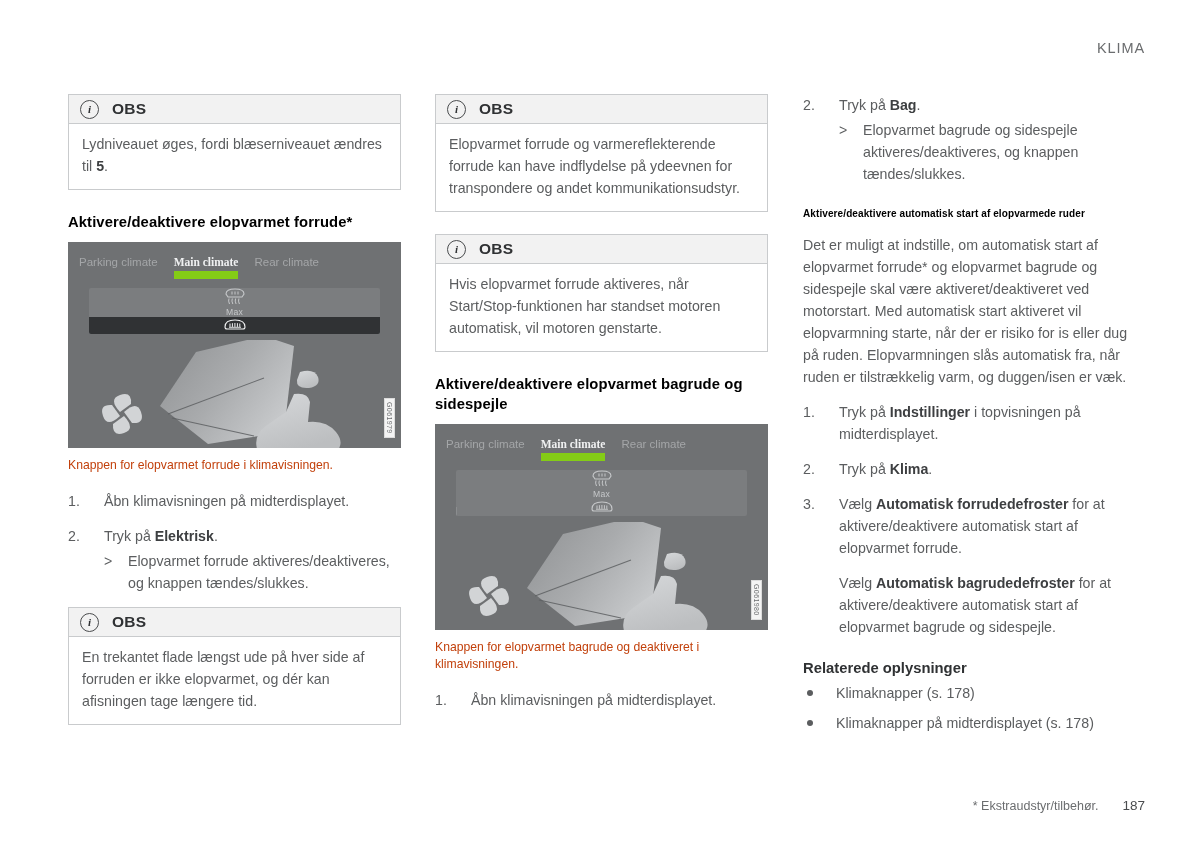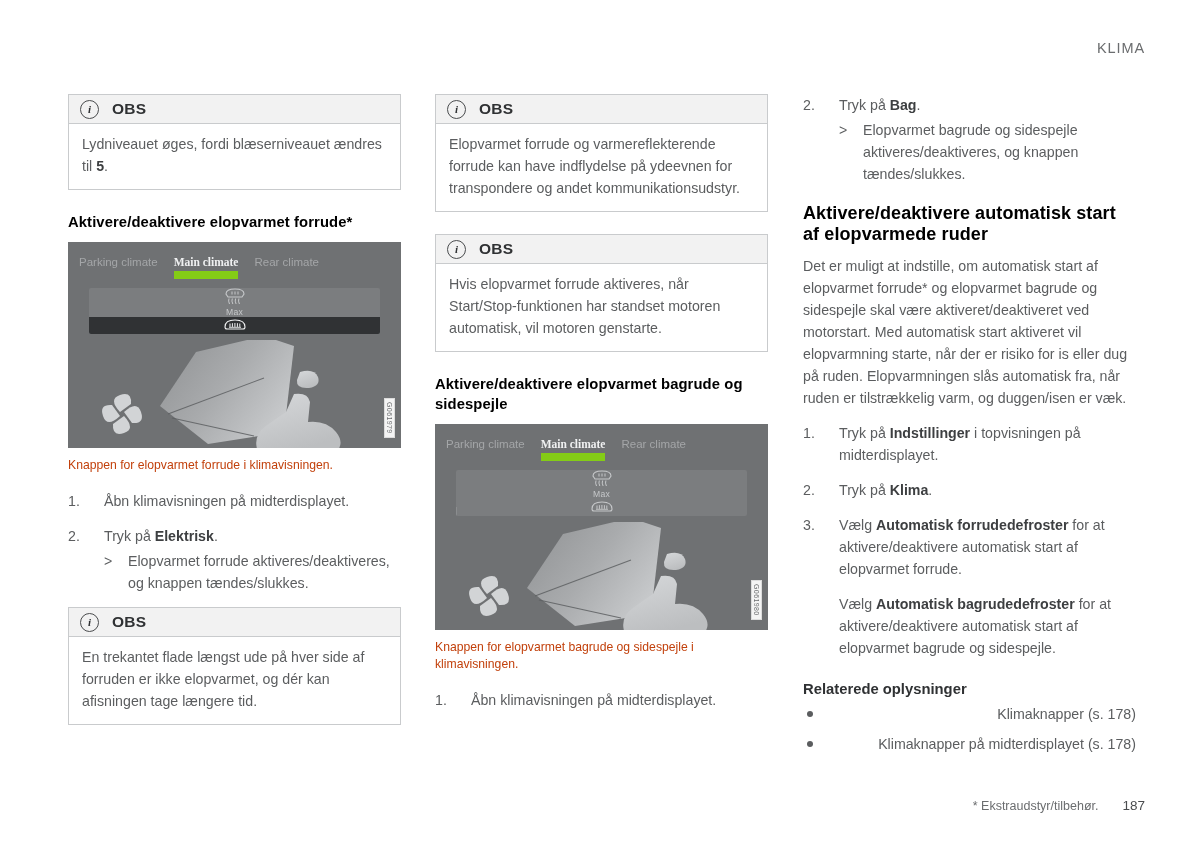--- a/index.html
+++ b/index.html
@@ -158,21 +158,20 @@
   
   h3.rel{
     font-size:14.8px;font-weight:bold;color:#2f3133;
     margin:22px 0 6px 0;
   }
   ul.rel{margin:0;padding:0;list-style:none;}
   ul.rel li{
     position:relative;padding-left:33px;
     font-size:14.2px;line-height:22px;color:#5b5d5f;
     margin-bottom:8px;
-    text-align:right;
   }
   ul.rel li .dot{
     position:absolute;left:4px;top:8px;
     width:6px;height:6px;border-radius:50%;background:#5b5d5f;
   }
 
   
   .footer{
     position:absolute;bottom:32px;right:55px;
     font-size:12.5px;color:#6b6d6f;
@@ -412,41 +411,41 @@
               <path d="M56 76 q12 13 0 17 q-12 4 -11 -9 z"></path>
               <path d="M52 76 q-13 12 -17 0 q-4 -12 9 -11 z"></path>
             </g>
           </svg>
         </div>
 
         <div class="imgcode">G061980</div>
       </div>
     </div>
 
-    <div class="caption">Knappen for elopvarmet bagrude og sidespejle i klimavisningen.</div>
+    <div class="caption">Knappen for elopvarmet bagrude og deaktiveret i klimavisningen.</div>
 
     <ol class="steps">
       <li>
         <span class="num">1.</span><span>Åbn klimavisningen på midterdisplayet.</span>
       </li>
     </ol>
   </div>
 
   <div class="col col-3">
 
     <ol class="steps">
       <li>
         <span class="num">2.</span><span>Tryk på </span><b>Bag</b><span>.</span>
         <div class="result">
           <span class="arrow">&gt;</span><span>Elopvarmet bagrude og sidespejle aktiveres/deaktiveres, og knappen tændes/slukkes.</span>
         </div>
       </li>
     </ol>
 
-    <h2 class="sec" style="margin-top:18px;font-size:18px;line-height:21px">Aktivere/deaktivere automatisk start af elopvarmede ruder</h2>
+    <h2 class="sec" style="margin-top:18px;font-size:10px;line-height:21px">Aktivere/deaktivere automatisk start af elopvarmede ruder</h2>
 
     <p class="para">Det er muligt at indstille, om automatisk start af elopvarmet forrude* og elopvarmet bagrude og sidespejle skal være aktiveret/deaktiveret ved motorstart. Med automatisk start aktiveret vil elopvarmning starte, når der er risiko for is eller dug på ruden. Elopvarmningen slås automatisk fra, når ruden er tilstrækkelig varm, og duggen/isen er væk.</p>
 
     <ol class="steps">
       <li>
         <span class="num">1.</span><span>Tryk på </span><b>Indstillinger</b><span> i topvisningen på midterdisplayet.</span>
       </li>
       <li>
         <span class="num">2.</span><span>Tryk på </span><b>Klima</b><span>.</span>
       </li>

